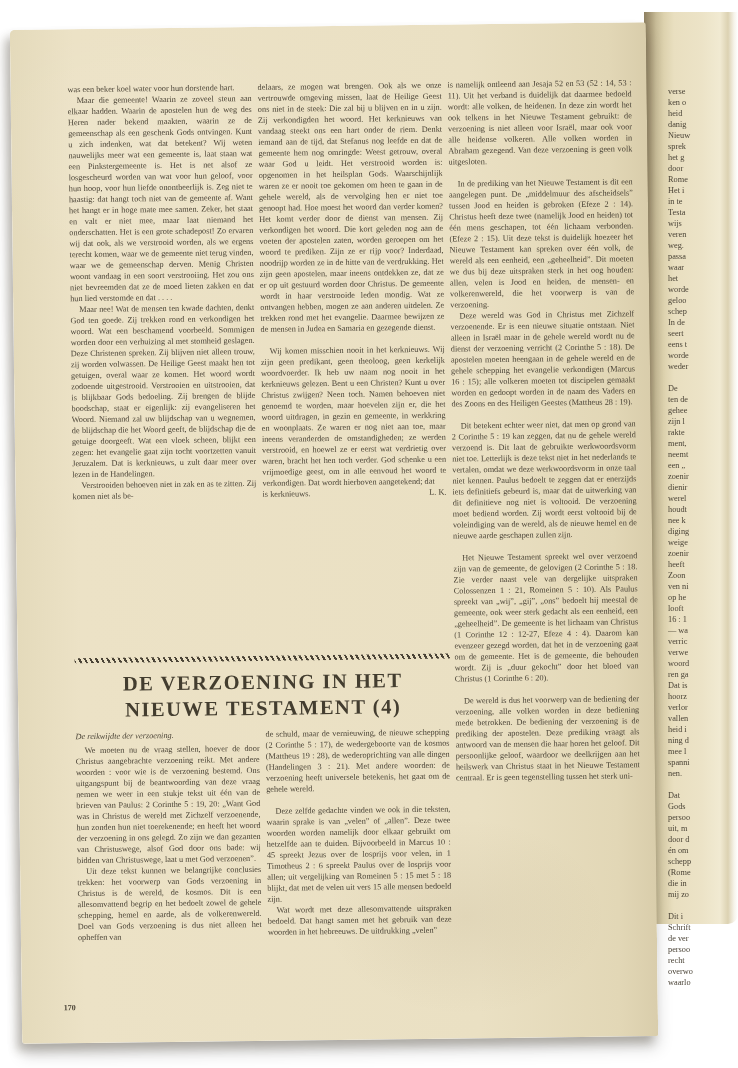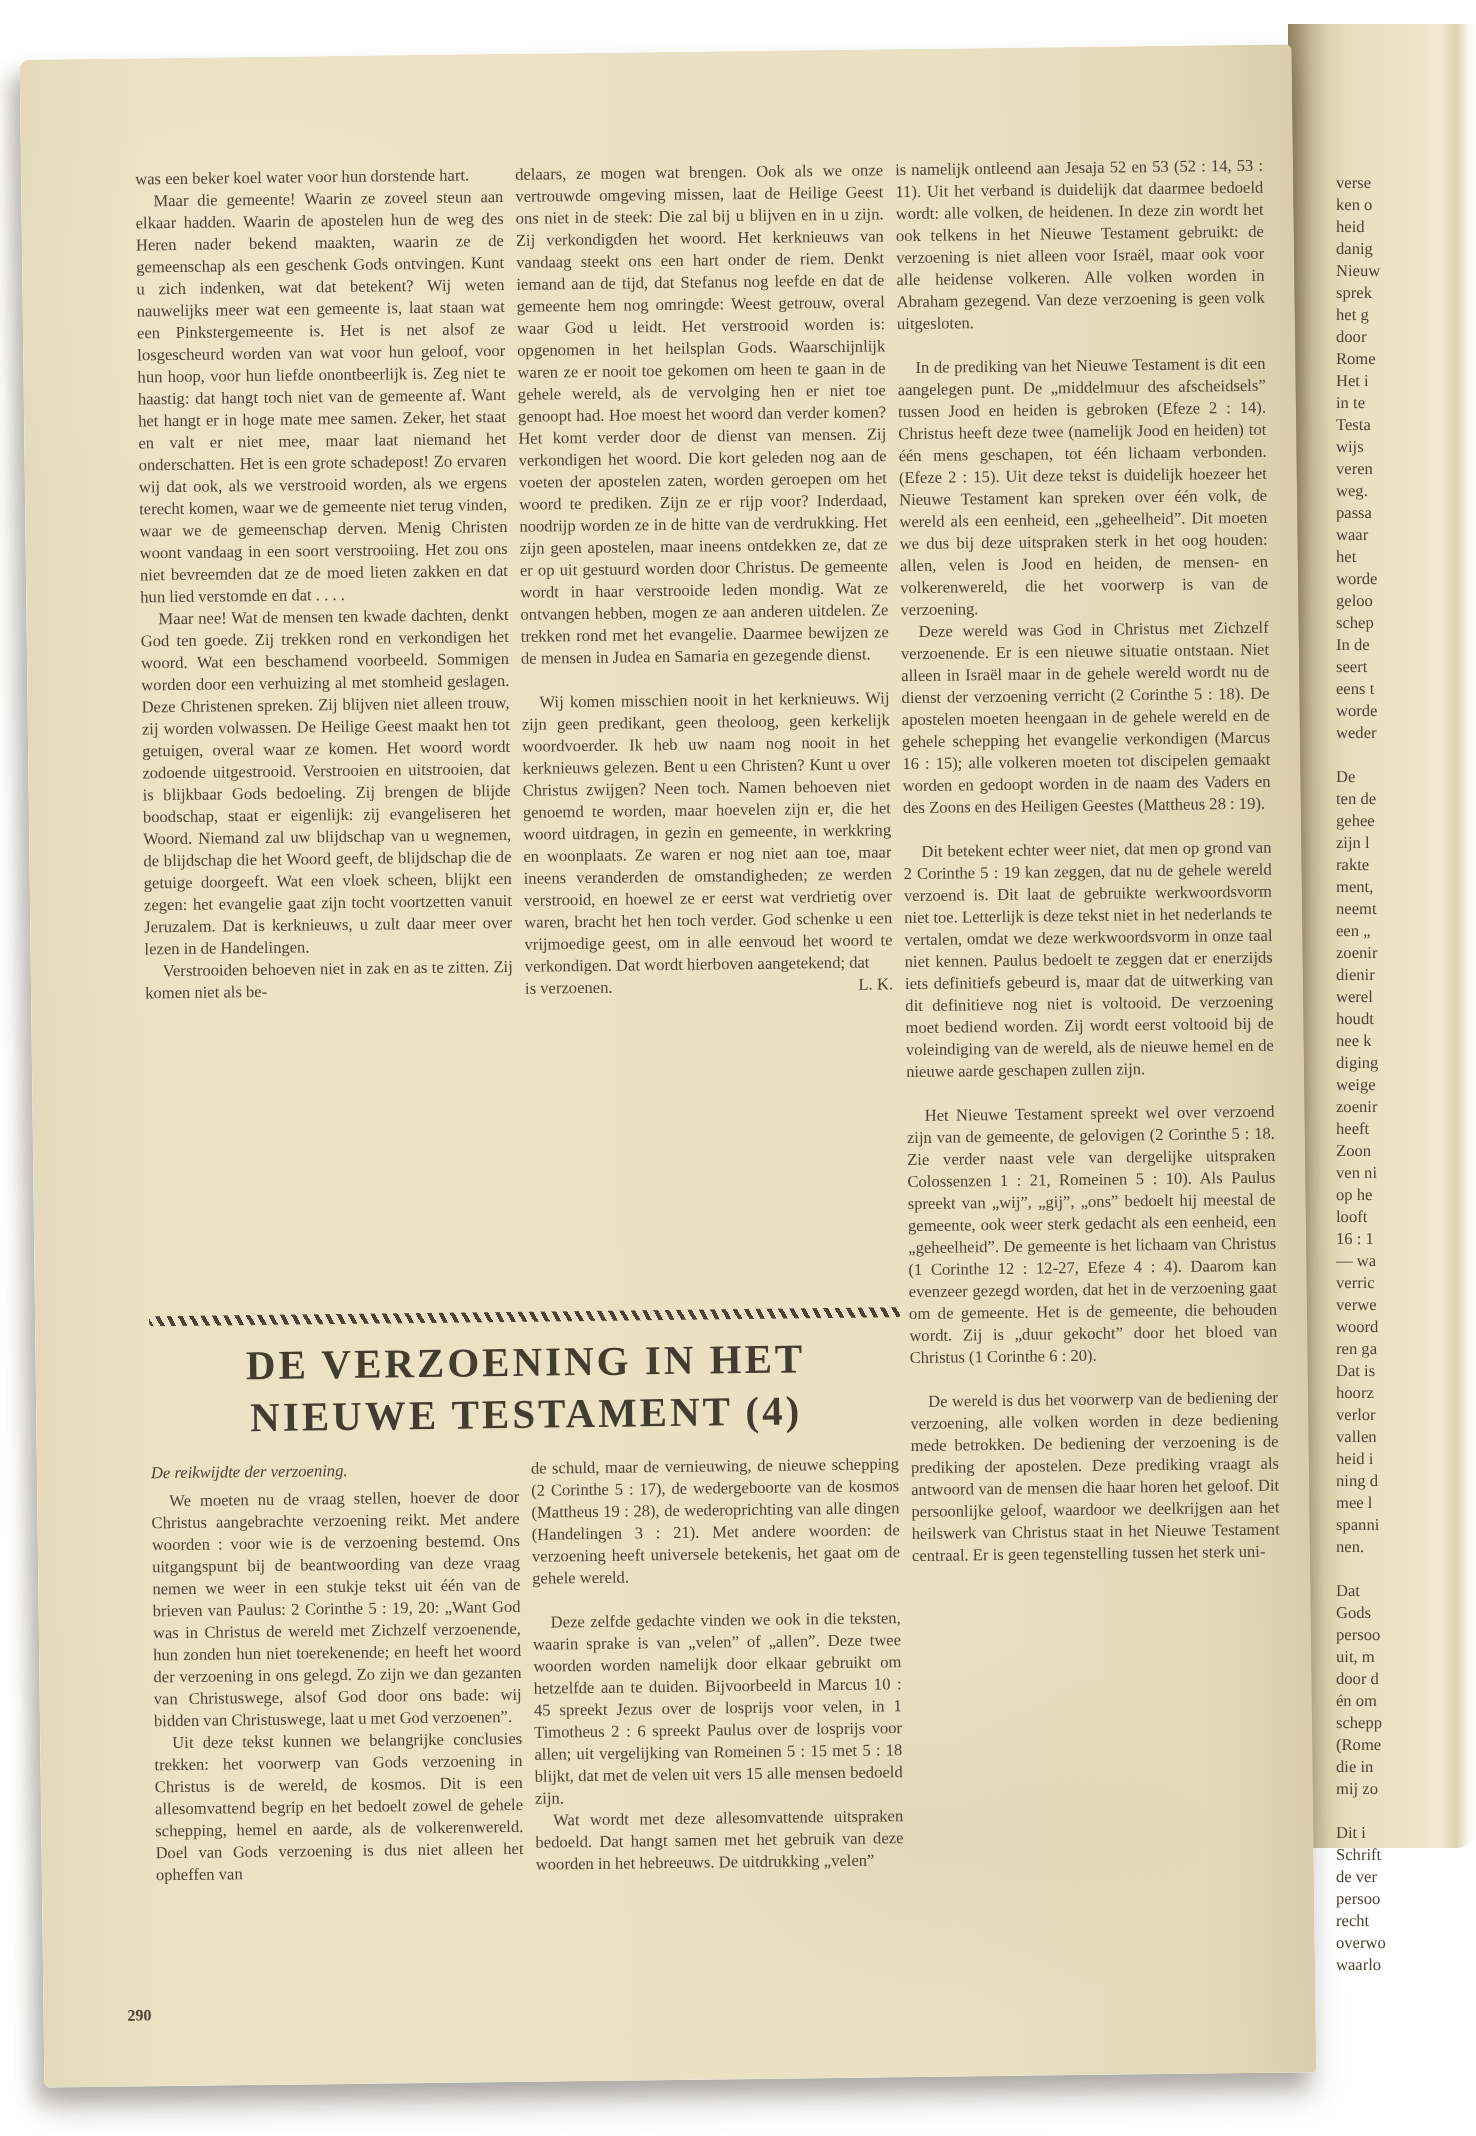--- a/index.html
+++ b/index.html
@@ -156,21 +156,21 @@
       <p class="noind">was een beker koel water voor hun dorstende hart.</p>
       <p class="ind">Maar die gemeente! Waarin ze zoveel steun aan elkaar hadden. Waarin de apostelen hun de weg des Heren nader bekend maakten, waarin ze de gemeenschap als een geschenk Gods ontvingen. Kunt u zich indenken, wat dat betekent? Wij weten nauwelijks meer wat een gemeente is, laat staan wat een Pinkstergemeente is. Het is net alsof ze losgescheurd worden van wat voor hun geloof, voor hun hoop, voor hun liefde onontbeerlijk is. Zeg niet te haastig: dat hangt toch niet van de gemeente af. Want het hangt er in hoge mate mee samen. Zeker, het staat en valt er niet mee, maar laat niemand het onderschatten. Het is een grote schadepost! Zo ervaren wij dat ook, als we verstrooid worden, als we ergens terecht komen, waar we de gemeente niet terug vinden, waar we de gemeenschap derven. Menig Christen woont vandaag in een soort verstrooiing. Het zou ons niet bevreemden dat ze de moed lieten zakken en dat hun lied verstomde en dat . . . .</p>
       <p class="ind">Maar nee! Wat de mensen ten kwade dachten, denkt God ten goede. Zij trekken rond en verkondigen het woord. Wat een beschamend voorbeeld. Sommigen worden door een verhuizing al met stomheid geslagen. Deze Christenen spreken. Zij blijven niet alleen trouw, zij worden volwassen. De Heilige Geest maakt hen tot getuigen, overal waar ze komen. Het woord wordt zodoende uitgestrooid. Verstrooien en uitstrooien, dat is blijkbaar Gods bedoeling. Zij brengen de blijde boodschap, staat er eigenlijk: zij evangeliseren het Woord. Niemand zal uw blijdschap van u wegnemen, de blijdschap die het Woord geeft, de blijdschap die de getuige doorgeeft. Wat een vloek scheen, blijkt een zegen: het evangelie gaat zijn tocht voortzetten vanuit Jeruzalem. Dat is kerknieuws, u zult daar meer over lezen in de Handelingen.</p>
       <p class="ind">Verstrooiden behoeven niet in zak en as te zitten. Zij komen niet als be-</p>
     </div>
 
     <div class="col c2">
       <p class="noind">delaars, ze mogen wat brengen. Ook als we onze vertrouwde omgeving missen, laat de Heilige Geest ons niet in de steek: Die zal bij u blijven en in u zijn. Zij verkondigden het woord. Het kerknieuws van vandaag steekt ons een hart onder de riem. Denkt iemand aan de tijd, dat Stefanus nog leefde en dat de gemeente hem nog omringde: Weest getrouw, overal waar God u leidt. Het verstrooid worden is: opgenomen in het heilsplan Gods. Waarschijnlijk waren ze er nooit toe gekomen om heen te gaan in de gehele wereld, als de vervolging hen er niet toe genoopt had. Hoe moest het woord dan verder komen? Het komt verder door de dienst van mensen. Zij verkondigen het woord. Die kort geleden nog aan de voeten der apostelen zaten, worden geroepen om het woord te prediken. Zijn ze er rijp voor? Inderdaad, noodrijp worden ze in de hitte van de verdrukking. Het zijn geen apostelen, maar ineens ontdekken ze, dat ze er op uit gestuurd worden door Christus. De gemeente wordt in haar verstrooide leden mondig. Wat ze ontvangen hebben, mogen ze aan anderen uitdelen. Ze trekken rond met het evangelie. Daarmee bewijzen ze de mensen in Judea en Samaria en gezegende dienst.</p>
       <p class="ind gap">Wij komen misschien nooit in het kerknieuws. Wij zijn geen predikant, geen theoloog, geen kerkelijk woordvoerder. Ik heb uw naam nog nooit in het kerknieuws gelezen. Bent u een Christen? Kunt u over Christus zwijgen? Neen toch. Namen behoeven niet genoemd te worden, maar hoevelen zijn er, die het woord uitdragen, in gezin en gemeente, in werkkring en woonplaats. Ze waren er nog niet aan toe, maar ineens veranderden de omstandigheden; ze werden verstrooid, en hoewel ze er eerst wat verdrietig over waren, bracht het hen toch verder. God schenke u een vrijmoedige geest, om in alle eenvoud het woord te verkondigen. Dat wordt hierboven aangetekend; dat</p>
       <div class="sigrow">
-        <span>is verzoenen.</span>
+        <span>is kerknieuws.</span>
         <span class="sig">L. K.</span>
       </div>
     </div>
 
     <div class="col c3">
       <p class="noind">is namelijk ontleend aan Jesaja 52 en 53 (52 : 14, 53 : 11). Uit het verband is duidelijk dat daarmee bedoeld wordt: alle volken, de heidenen. In deze zin wordt het ook telkens in het Nieuwe Testament gebruikt: de verzoening is niet alleen voor Israël, maar ook voor alle heidense volkeren. Alle volken worden in Abraham gezegend. Van deze verzoening is geen volk uitgesloten.</p>
       <p class="ind gap">In de prediking van het Nieuwe Testament is dit een aangelegen punt. De „middelmuur des afscheidsels” tussen Jood en heiden is gebroken (Efeze 2 : 14). Christus heeft deze twee (namelijk Jood en heiden) tot één mens geschapen, tot één lichaam verbonden. (Efeze 2 : 15). Uit deze tekst is duidelijk hoezeer het Nieuwe Testament kan spreken over één volk, de wereld als een eenheid, een „geheelheid”. Dit moeten we dus bij deze uitspraken sterk in het oog houden: allen, velen is Jood en heiden, de mensen- en volkerenwereld, die het voorwerp is van de verzoening.</p>
       <p class="ind">Deze wereld was God in Christus met Zichzelf verzoenende. Er is een nieuwe situatie ontstaan. Niet alleen in Israël maar in de gehele wereld wordt nu de dienst der verzoening verricht (2 Corinthe 5 : 18). De apostelen moeten heengaan in de gehele wereld en de gehele schepping het evangelie verkondigen (Marcus 16 : 15); alle volkeren moeten tot discipelen gemaakt worden en gedoopt worden in de naam des Vaders en des Zoons en des Heiligen Geestes (Mattheus 28 : 19).</p>
       <p class="ind gap">Dit betekent echter weer niet, dat men op grond van 2 Corinthe 5 : 19 kan zeggen, dat nu de gehele wereld verzoend is. Dit laat de gebruikte werkwoordsvorm niet toe. Letterlijk is deze tekst niet in het nederlands te vertalen, omdat we deze werkwoordsvorm in onze taal niet kennen. Paulus bedoelt te zeggen dat er enerzijds iets definitiefs gebeurd is, maar dat de uitwerking van dit definitieve nog niet is voltooid. De verzoening moet bediend worden. Zij wordt eerst voltooid bij de voleindiging van de wereld, als de nieuwe hemel en de nieuwe aarde geschapen zullen zijn.</p>
       <p class="ind gap">Het Nieuwe Testament spreekt wel over verzoend zijn van de gemeente, de gelovigen (2 Corinthe 5 : 18. Zie verder naast vele van dergelijke uitspraken Colossenzen 1 : 21, Romeinen 5 : 10). Als Paulus spreekt van „wij”, „gij”, „ons” bedoelt hij meestal de gemeente, ook weer sterk gedacht als een eenheid, een „geheelheid”. De gemeente is het lichaam van Christus (1 Corinthe 12 : 12-27, Efeze 4 : 4). Daarom kan evenzeer gezegd worden, dat het in de verzoening gaat om de gemeente. Het is de gemeente, die behouden wordt. Zij is „duur gekocht” door het bloed van Christus (1 Corinthe 6 : 20).</p>
@@ -189,16 +189,16 @@
       <p class="ind">We moeten nu de vraag stellen, hoever de door Christus aangebrachte verzoening reikt. Met andere woorden : voor wie is de verzoening bestemd. Ons uitgangspunt bij de beantwoording van deze vraag nemen we weer in een stukje tekst uit één van de brieven van Paulus: 2 Corinthe 5 : 19, 20: „Want God was in Christus de wereld met Zichzelf verzoenende, hun zonden hun niet toerekenende; en heeft het woord der verzoening in ons gelegd. Zo zijn we dan gezanten van Christuswege, alsof God door ons bade: wij bidden van Christuswege, laat u met God verzoenen”.</p>
       <p class="ind">Uit deze tekst kunnen we belangrijke conclusies trekken: het voorwerp van Gods verzoening in Christus is de wereld, de kosmos. Dit is een allesomvattend begrip en het bedoelt zowel de gehele schepping, hemel en aarde, als de volkerenwereld. Doel van Gods verzoening is dus niet alleen het opheffen van</p>
     </div>
 
     <div class="col c2b">
       <p class="noind">de schuld, maar de vernieuwing, de nieuwe schepping (2 Corinthe 5 : 17), de wedergeboorte van de kosmos (Mattheus 19 : 28), de wederoprichting van alle dingen (Handelingen 3 : 21). Met andere woorden: de verzoening heeft universele betekenis, het gaat om de gehele wereld.</p>
       <p class="ind gap">Deze zelfde gedachte vinden we ook in die teksten, waarin sprake is van „velen” of „allen”. Deze twee woorden worden namelijk door elkaar gebruikt om hetzelfde aan te duiden. Bijvoorbeeld in Marcus 10 : 45 spreekt Jezus over de losprijs voor velen, in 1 Timotheus 2 : 6 spreekt Paulus over de losprijs voor allen; uit vergelijking van Romeinen 5 : 15 met 5 : 18 blijkt, dat met de velen uit vers 15 alle mensen bedoeld zijn.</p>
       <p class="ind">Wat wordt met deze allesomvattende uitspraken bedoeld. Dat hangt samen met het gebruik van deze woorden in het hebreeuws. De uitdrukking „velen”</p>
     </div>
 
-    <div class="folio">290</div>
+    <div class="folio">170</div>
 
   </div>
 </div>
 
 </body></html>

